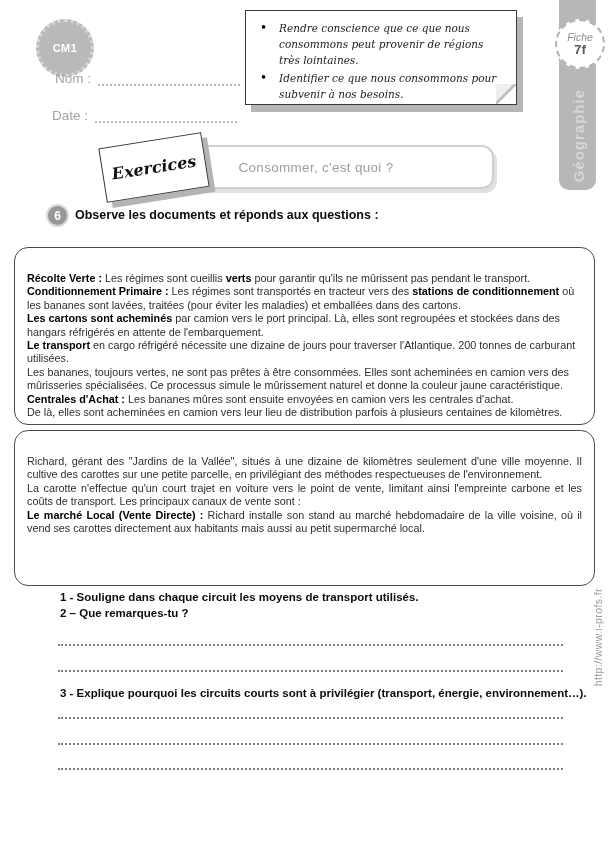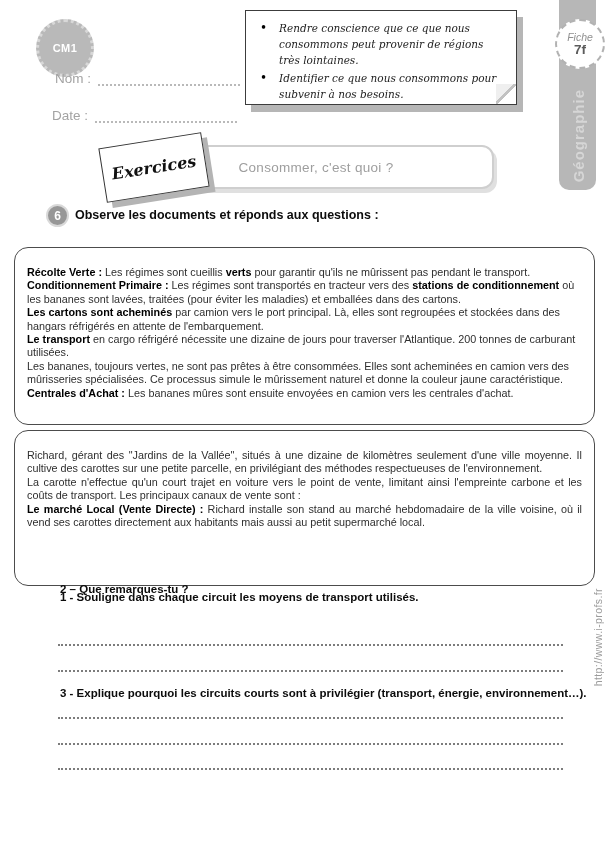--- a/index.html
+++ b/index.html
@@ -66,30 +66,30 @@
   .task-circle{
     position:absolute;left:46px;top:204px;width:19px;height:19px;border-radius:50%;
     background:#979797;border:2px solid #d9d9d9;color:#fff;font-weight:bold;font-size:12px;
     display:flex;align-items:center;justify-content:center;
   }
   .task-label{position:absolute;left:75px;top:208px;font-weight:bold;font-size:12.5px;color:#0c0c0c;}
 
   
   .doc-box{
     position:absolute;left:14px;width:581px;border:1.5px solid #4c4c4c;border-radius:14px;
-    padding:18px 12px;box-sizing:border-box;font-size:10.8px;line-height:13.4px;color:#2e2e2e;
+    padding:24px 12px;box-sizing:border-box;font-size:10.8px;line-height:13.4px;color:#2e2e2e;
     background:#fff;overflow:hidden;
   }
   .doc-banana{top:247px;height:178px;}
   .doc-carrot{top:430px;height:156px;text-align:justify;}
   .doc-box p{margin:0;}
 
   
   .question{position:absolute;left:60px;font-weight:bold;font-size:11.5px;color:#0c0c0c;}
-  .q1{top:591px;} .q2{top:583px;text-align:center;} .q3{top:687px;}
+  .q1{top:591px;} .q2{top:607px;text-align:center;} .q3{top:687px;}
   .ans-line{position:absolute;left:58px;width:505px;height:0;border-bottom:2px dotted #7c7c7c;}
   .l1{top:644px;} .l2{top:670px;} .l3{top:717px;} .l4{top:743px;} .l5{top:768px;}
 
   .site-url{
     position:absolute;right:6px;top:588px;writing-mode:vertical-rl;transform:rotate(180deg);
     font-size:10.5px;color:#9b9b9b;letter-spacing:.4px;
   }
 </style>
 </head>
 <body>
@@ -135,20 +135,21 @@
 <div class="task-circle">6</div>
 <div class="task-label">Observe les documents et réponds aux questions :</div>
 
 <div class="doc-box doc-banana">
   <p><span class="b">Récolte Verte : </span><span>Les régimes sont cueillis </span><span class="b">verts</span><span> pour garantir qu'ils ne mûrissent pas pendant le transport.</span></p>
   <p><span class="b">Conditionnement Primaire : </span><span>Les régimes sont transportés en tracteur vers des </span><span class="b">stations de conditionnement</span><span> où les bananes sont lavées, traitées (pour éviter les maladies) et emballées dans des cartons.</span></p>
   <p><span class="b">Les cartons sont acheminés</span><span> par camion vers le port principal. Là, elles sont regroupées et stockées dans des hangars réfrigérés en attente de l'embarquement.</span></p>
   <p><span class="b">Le transport</span><span> en cargo réfrigéré nécessite une dizaine de jours pour traverser l'Atlantique. 200 tonnes de carburant utilisées.</span></p>
   <p><span>Les bananes, toujours vertes, ne sont pas prêtes à être consommées. Elles sont acheminées en camion vers des mûrisseries spécialisées. Ce processus simule le mûrissement naturel et donne la couleur jaune caractéristique.</span></p>
   <p><span class="b">Centrales d'Achat : </span><span>Les bananes mûres sont ensuite envoyées en camion vers les centrales d'achat.</span></p>
+  <p><span>De là, elles sont acheminées en camion vers leur lieu de distribution parfois à plusieurs centaines de kilomètres.</span></p>
 </div>
 
 <div class="doc-box doc-carrot">
   <p><span>Richard, gérant des "Jardins de la Vallée", situés à une dizaine de kilomètres seulement d'une ville moyenne. Il cultive des carottes sur une petite parcelle, en privilégiant des méthodes respectueuses de l'environnement.</span></p>
   <p><span>La carotte n'effectue qu'un court trajet en voiture vers le point de vente, limitant ainsi l'empreinte carbone et les coûts de transport. Les principaux canaux de vente sont :</span></p>
   <p><span class="b">Le marché Local (Vente Directe) : </span><span>Richard installe son stand au marché hebdomadaire de la ville voisine, où il vend ses carottes directement aux habitants mais aussi au petit supermarché local.</span></p>
 </div>
 
 <div class="question q1">1 - Souligne dans chaque circuit les moyens de transport utilisés.</div>
 <div class="question q2">2 – Que remarques-tu ?</div>

